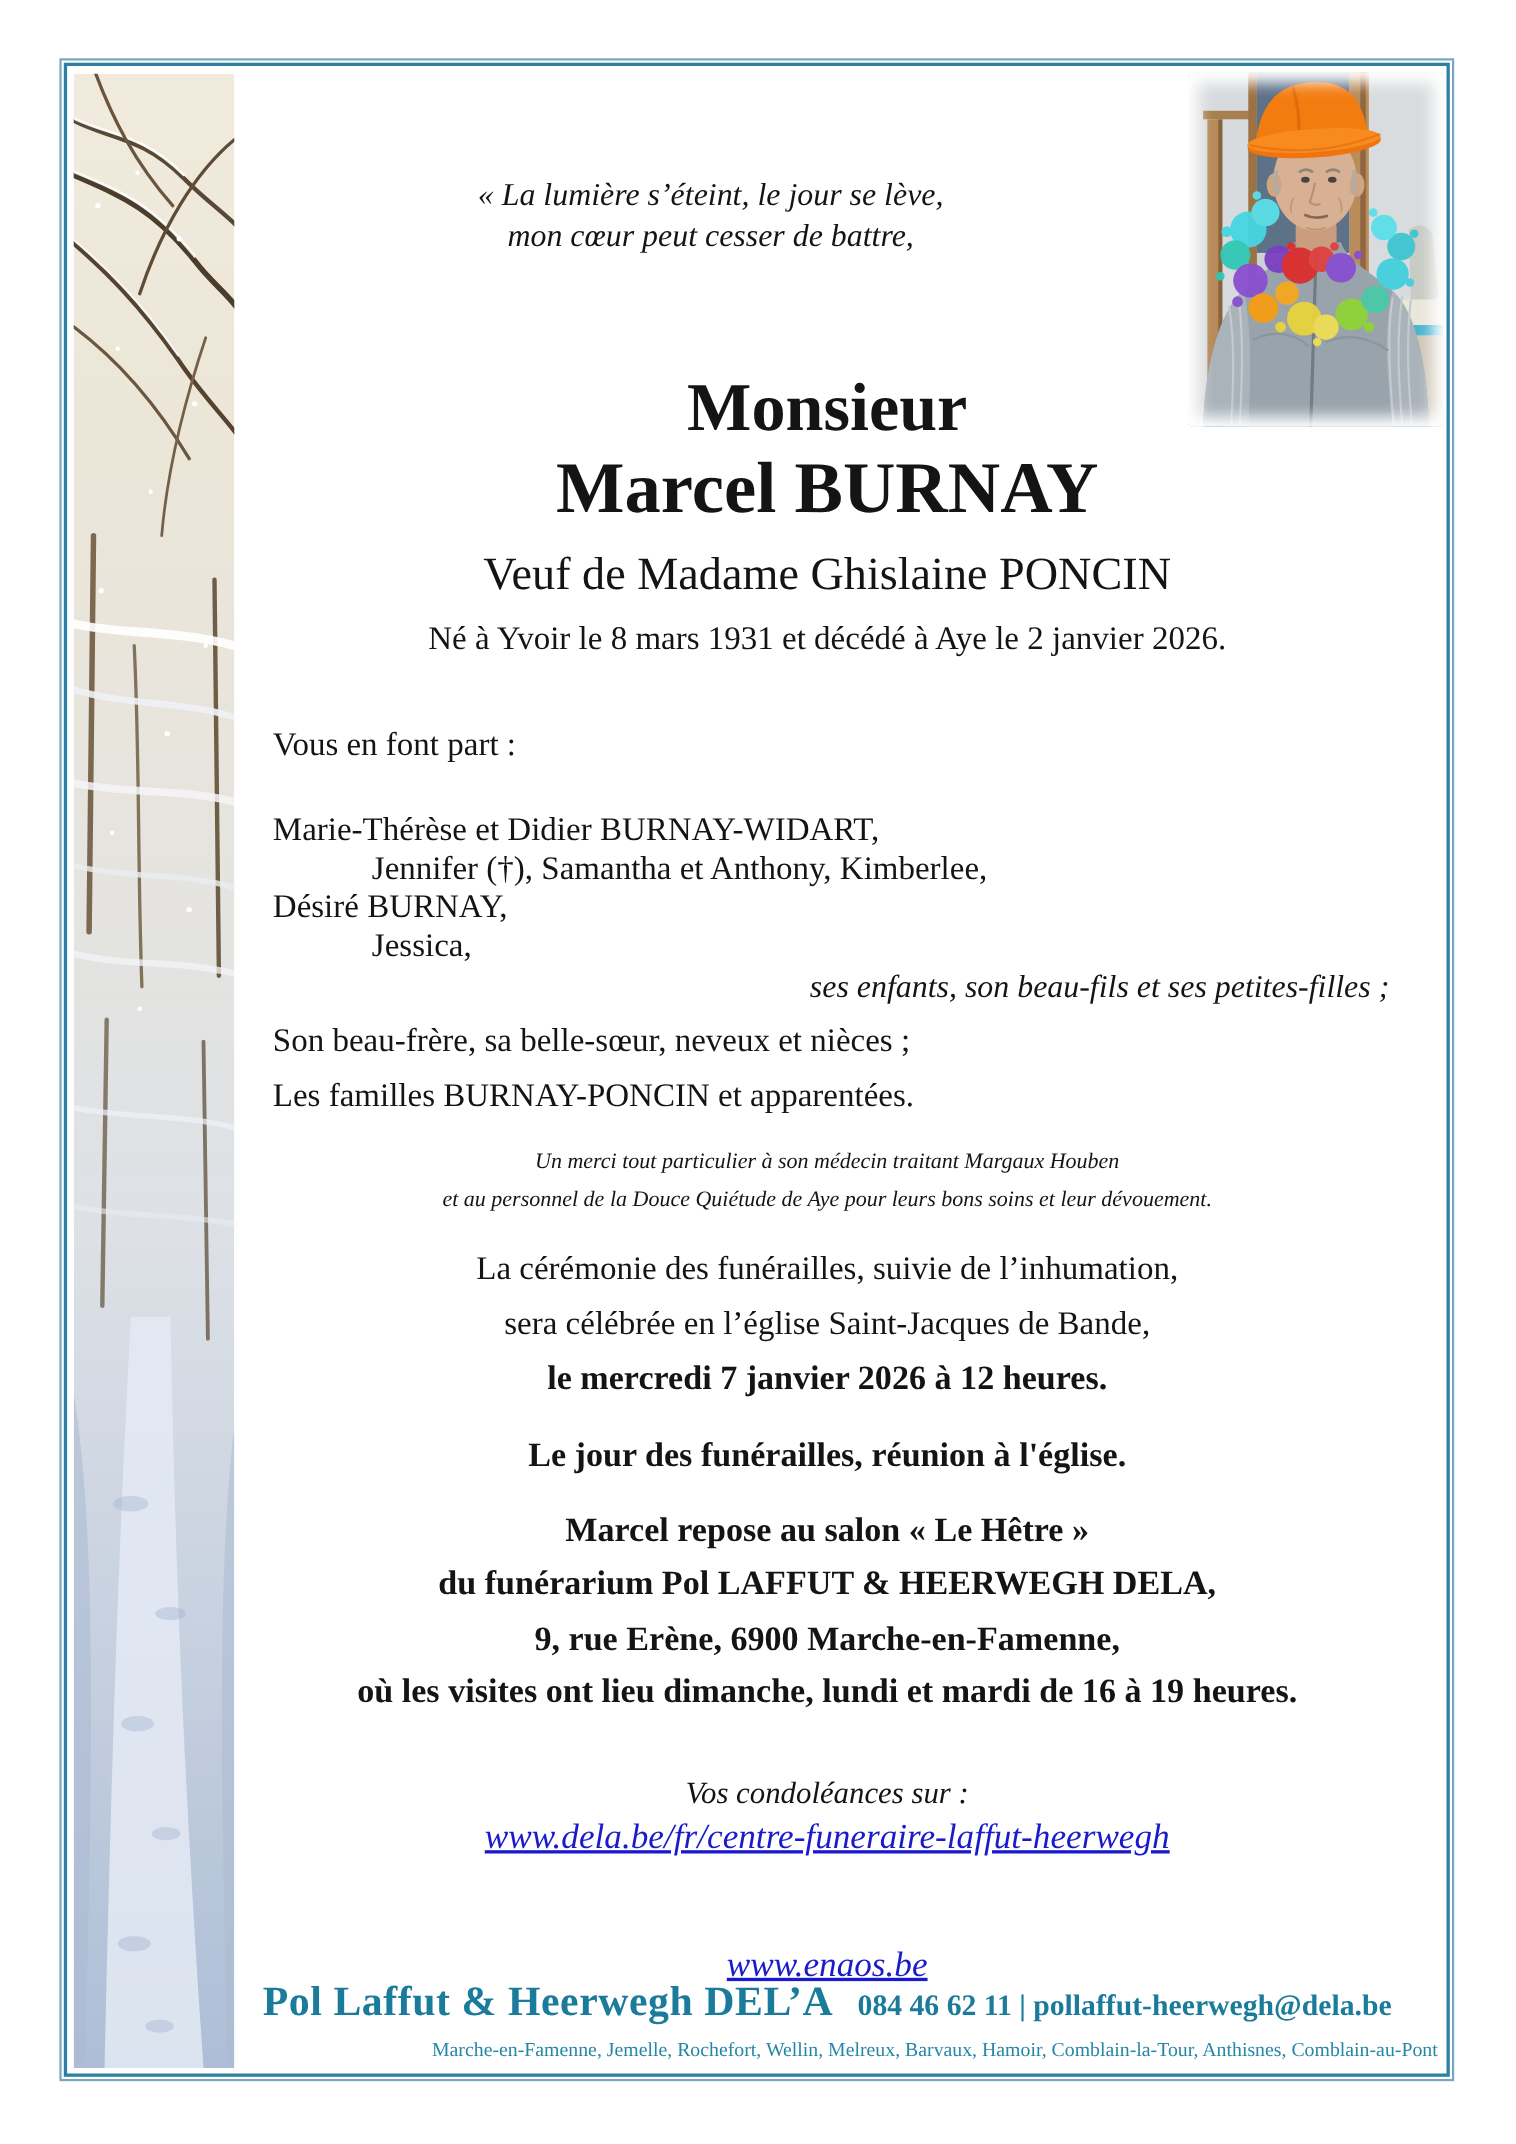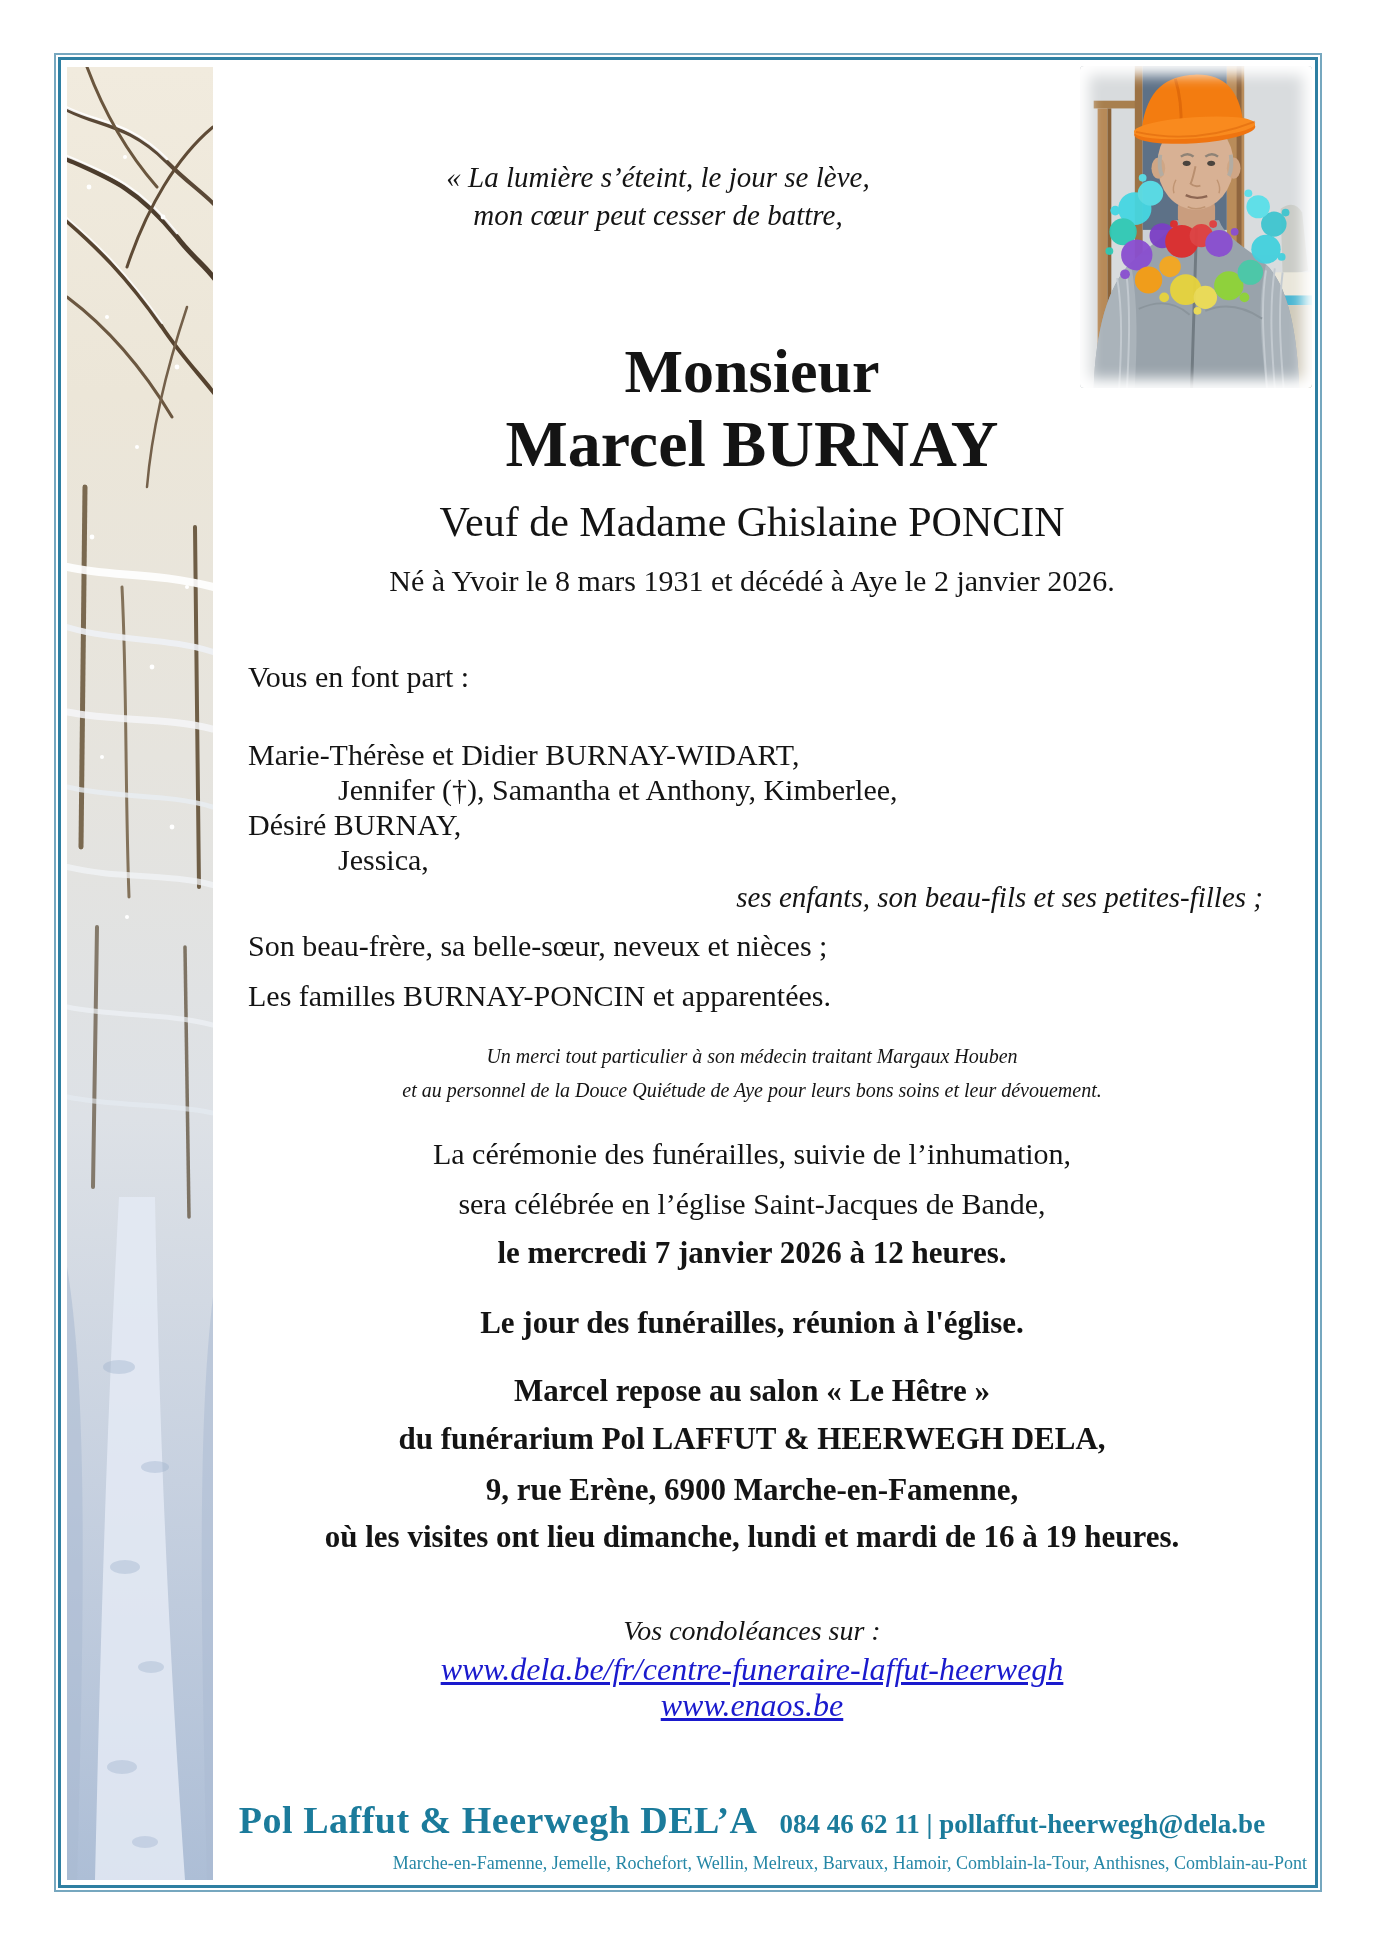--- a/index.html
+++ b/index.html
@@ -18,21 +18,21 @@
   
   .winter { position:absolute; left:67px; top:67px; width:146px; height:1813px; }
   .winter svg { display:block; width:100%; height:100%; }
   
   .portrait { position:absolute; left:1080px; top:66px; width:232px; height:322px; border-radius:4px; overflow:hidden; }
   .portrait svg { display:block; width:100%; height:100%; }
   .portrait .feather { position:absolute; inset:0; border-radius:4px; box-shadow: inset 0 0 14px 9px #ffffff; pointer-events:none; }
 
   .center-col { position:absolute; left:197px; width:1110px; text-align:center; }
   .quote { position:absolute; left:213px; top:158px; width:866px; text-align:center;
-           font-style:italic; font-size:29px; line-height:38px;padding-left:12px; }
+           font-style:italic; font-size:29px; line-height:38px; }
   .t-monsieur { top:336px; font-size:62px; font-weight:bold; line-height:70px; }
   .t-name     { top:406px; font-size:66px; font-weight:bold; line-height:76px; }
   .t-widow    { top:496px; font-size:42px; line-height:52px; }
   .t-dates    { top:562px; font-size:30px; line-height:38px; }
 
   .intro     { position:absolute; left:248px; top:660px; font-size:30px; }
   .family    { position:absolute; left:248px; top:737px; font-size:30px; line-height:35px; }
   .family .ind { padding-left:90px; }
   .role      { position:absolute; left:248px; top:881px; width:1015px; text-align:right;
                font-style:italic; font-size:29px; }
@@ -47,21 +47,21 @@
   .meeting { top:1305px; font-size:31px; font-weight:bold; }
   .rep1 { top:1373px; font-size:31px; font-weight:bold; }
   .rep2 { top:1421px; font-size:31px; font-weight:bold; }
   .rep3 { top:1472px; font-size:31px; font-weight:bold; }
   .rep4 { top:1519px; font-size:31px; font-weight:bold; }
 
   .cond-label { top:1615px; font-style:italic; font-size:28px; }
   .cond-link  { font-style:italic; font-size:32px; }
   .cond-link a { color:#1a1acd; text-decoration:underline; cursor:pointer; }
   .cl1 { top:1651px; }
-  .cl2 { top:1687px; }
+  .cl2 { top:1767px; }
 
   .footer-row { position:absolute; left:197px; top:1798px; width:1110px;
                 display:flex; justify-content:center; align-items:baseline; gap:22px;
                 color:#1b7b9b; }
   .brand   { font-size:38px; font-weight:bold; letter-spacing:0.5px; }
   .contact { font-size:27px; font-weight:bold; }
   .locations { position:absolute; left:197px; top:1853px; width:1110px; text-align:right;
                font-size:18px; font-weight:normal; color:#2587a6; }
 </style>
 </head>

